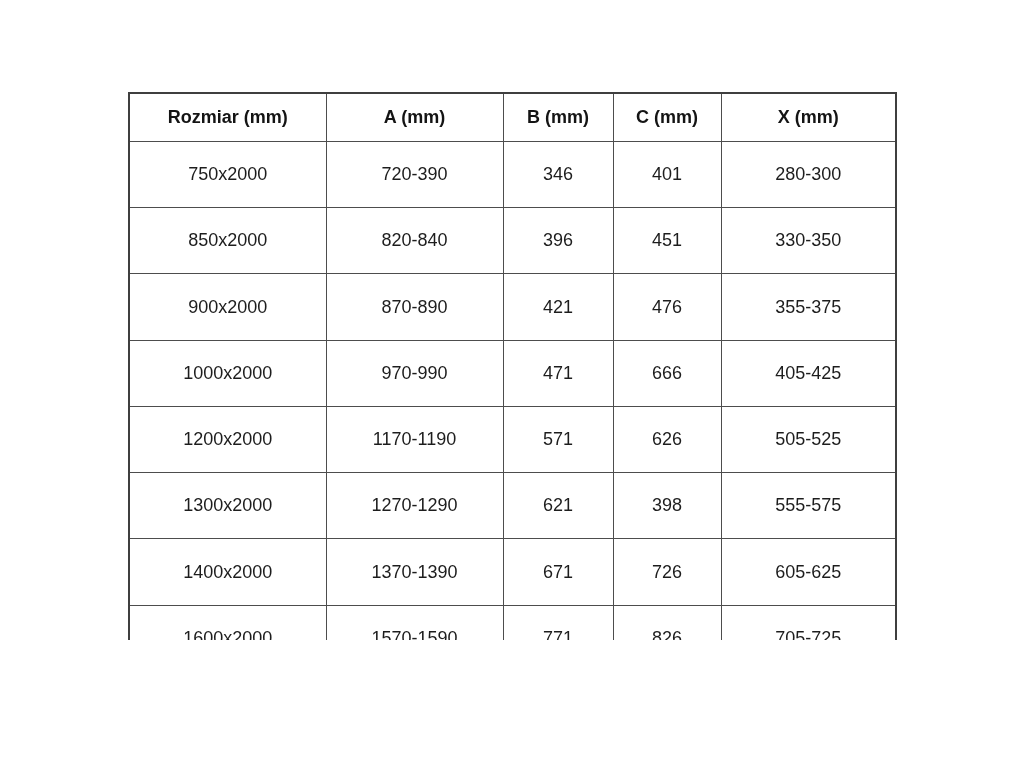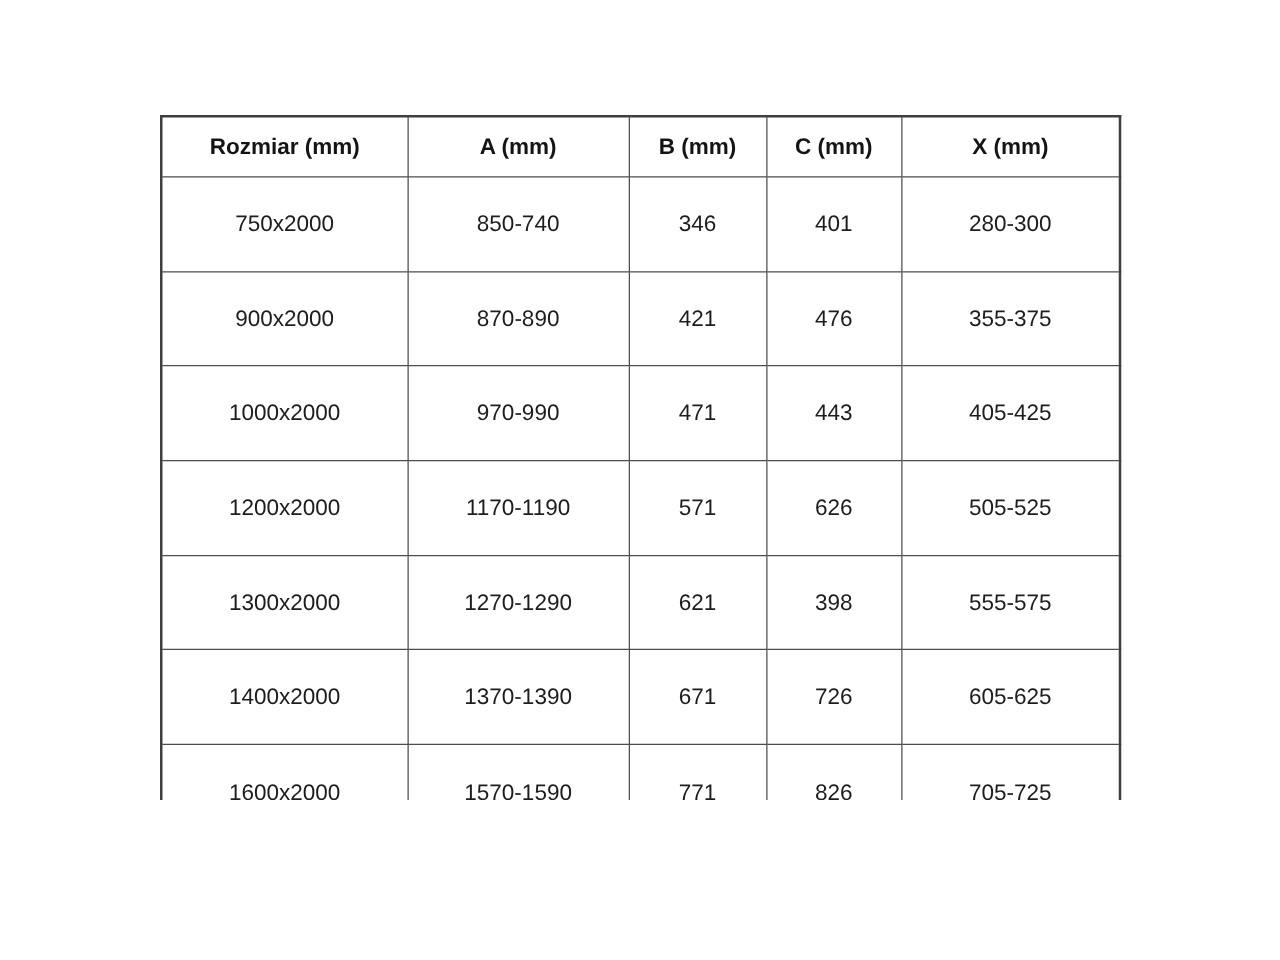--- a/index.html
+++ b/index.html
@@ -65,37 +65,44 @@
         <th>Rozmiar (mm)</th>
         <th>A (mm)</th>
         <th>B (mm)</th>
         <th>C (mm)</th>
         <th>X (mm)</th>
       </tr>
     </thead>
     <tbody>
       <tr>
         <td>750x2000</td>
-        <td>850-740</td>
+        <td>720-390</td>
         <td>346</td>
         <td>401</td>
         <td>280-300</td>
+      </tr>
+      <tr>
+        <td>850x2000</td>
+        <td>820-840</td>
+        <td>396</td>
+        <td>451</td>
+        <td>330-350</td>
       </tr>
       <tr>
         <td>900x2000</td>
         <td>870-890</td>
         <td>421</td>
         <td>476</td>
         <td>355-375</td>
       </tr>
       <tr>
         <td>1000x2000</td>
         <td>970-990</td>
         <td>471</td>
-        <td>443</td>
+        <td>666</td>
         <td>405-425</td>
       </tr>
       <tr>
         <td>1200x2000</td>
         <td>1170-1190</td>
         <td>571</td>
         <td>626</td>
         <td>505-525</td>
       </tr>
       <tr>

